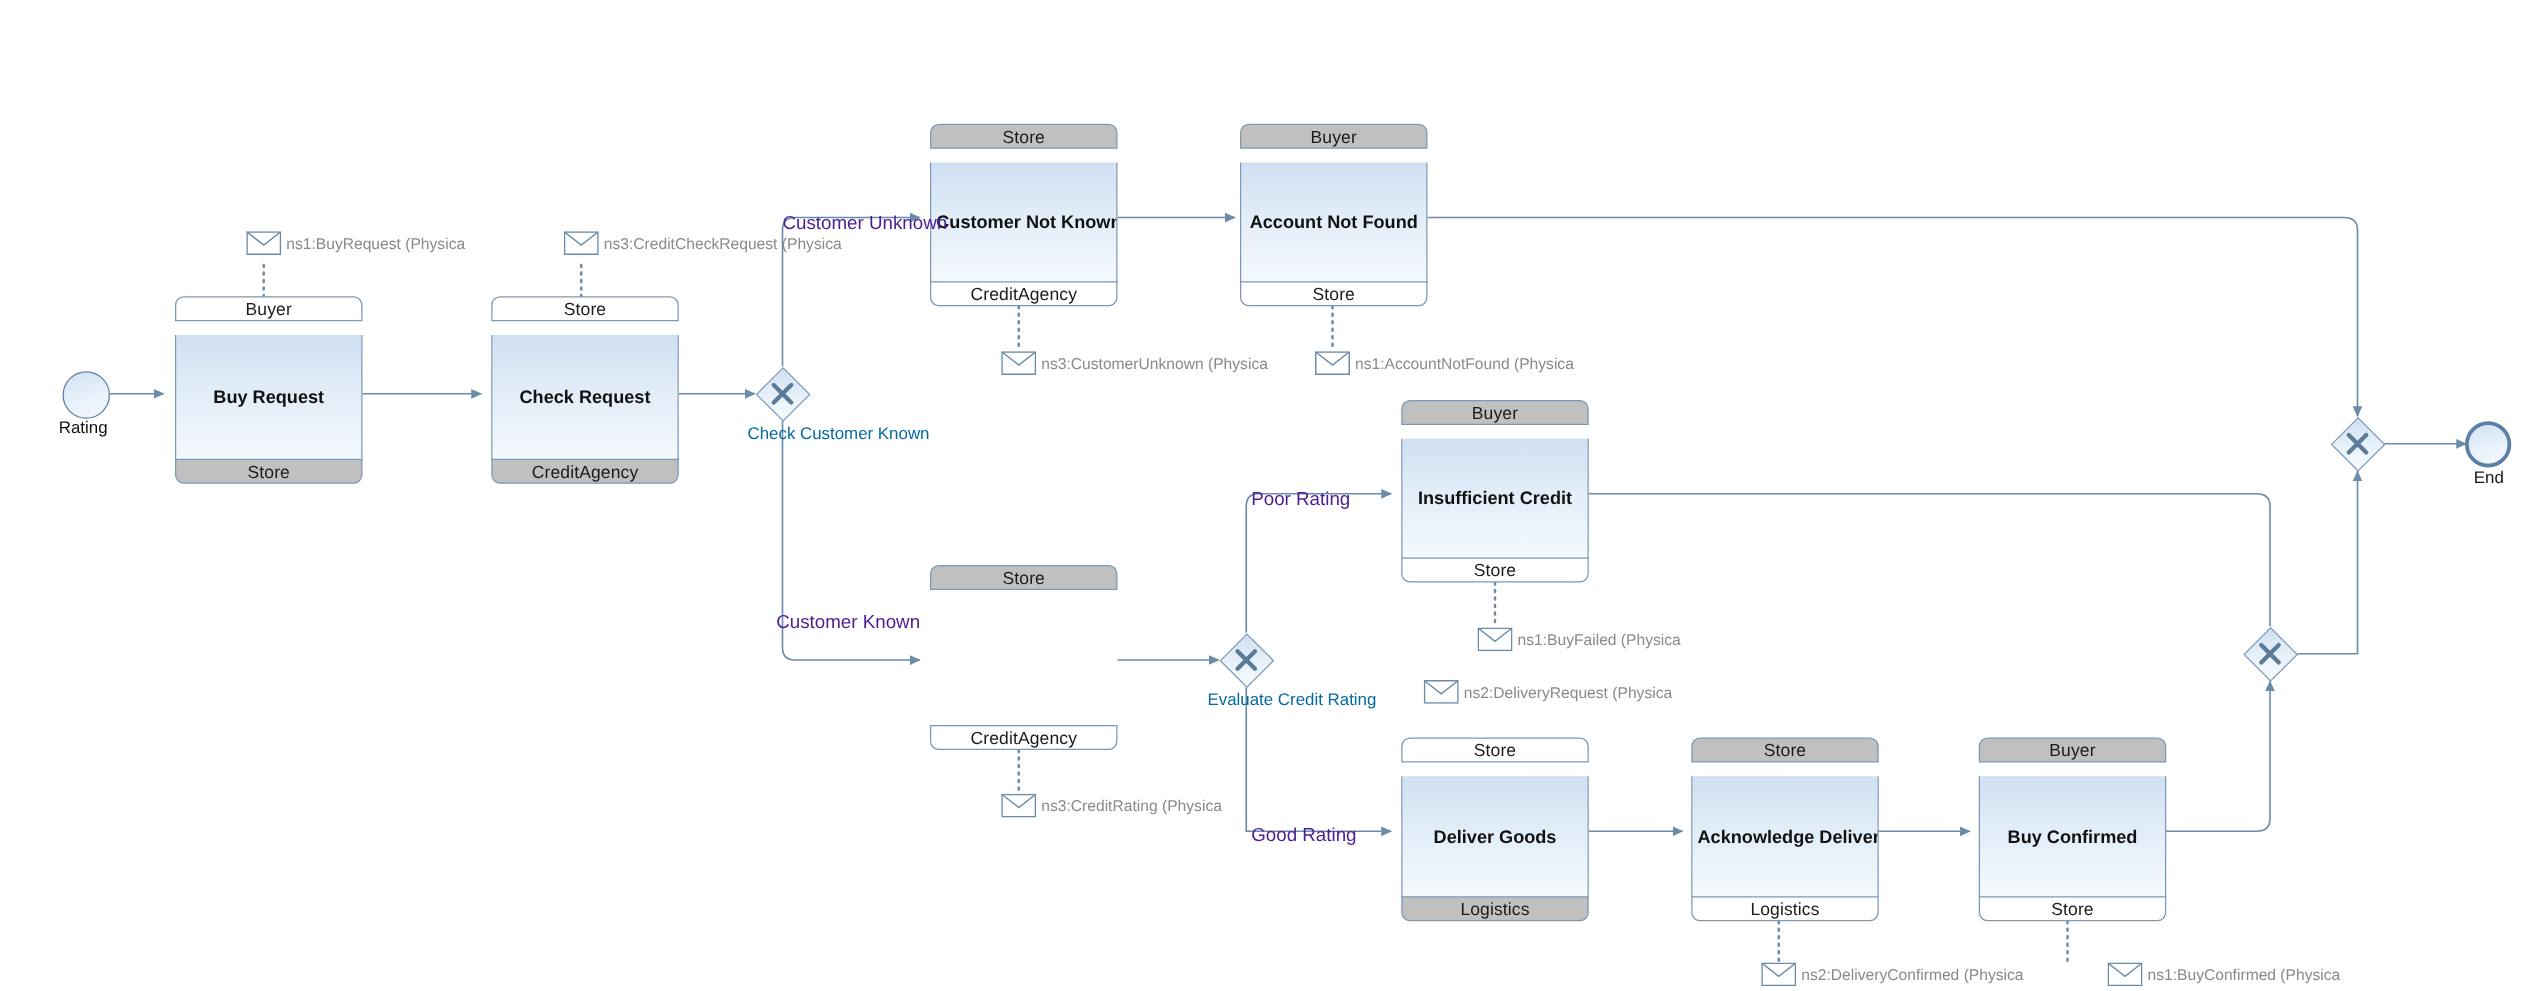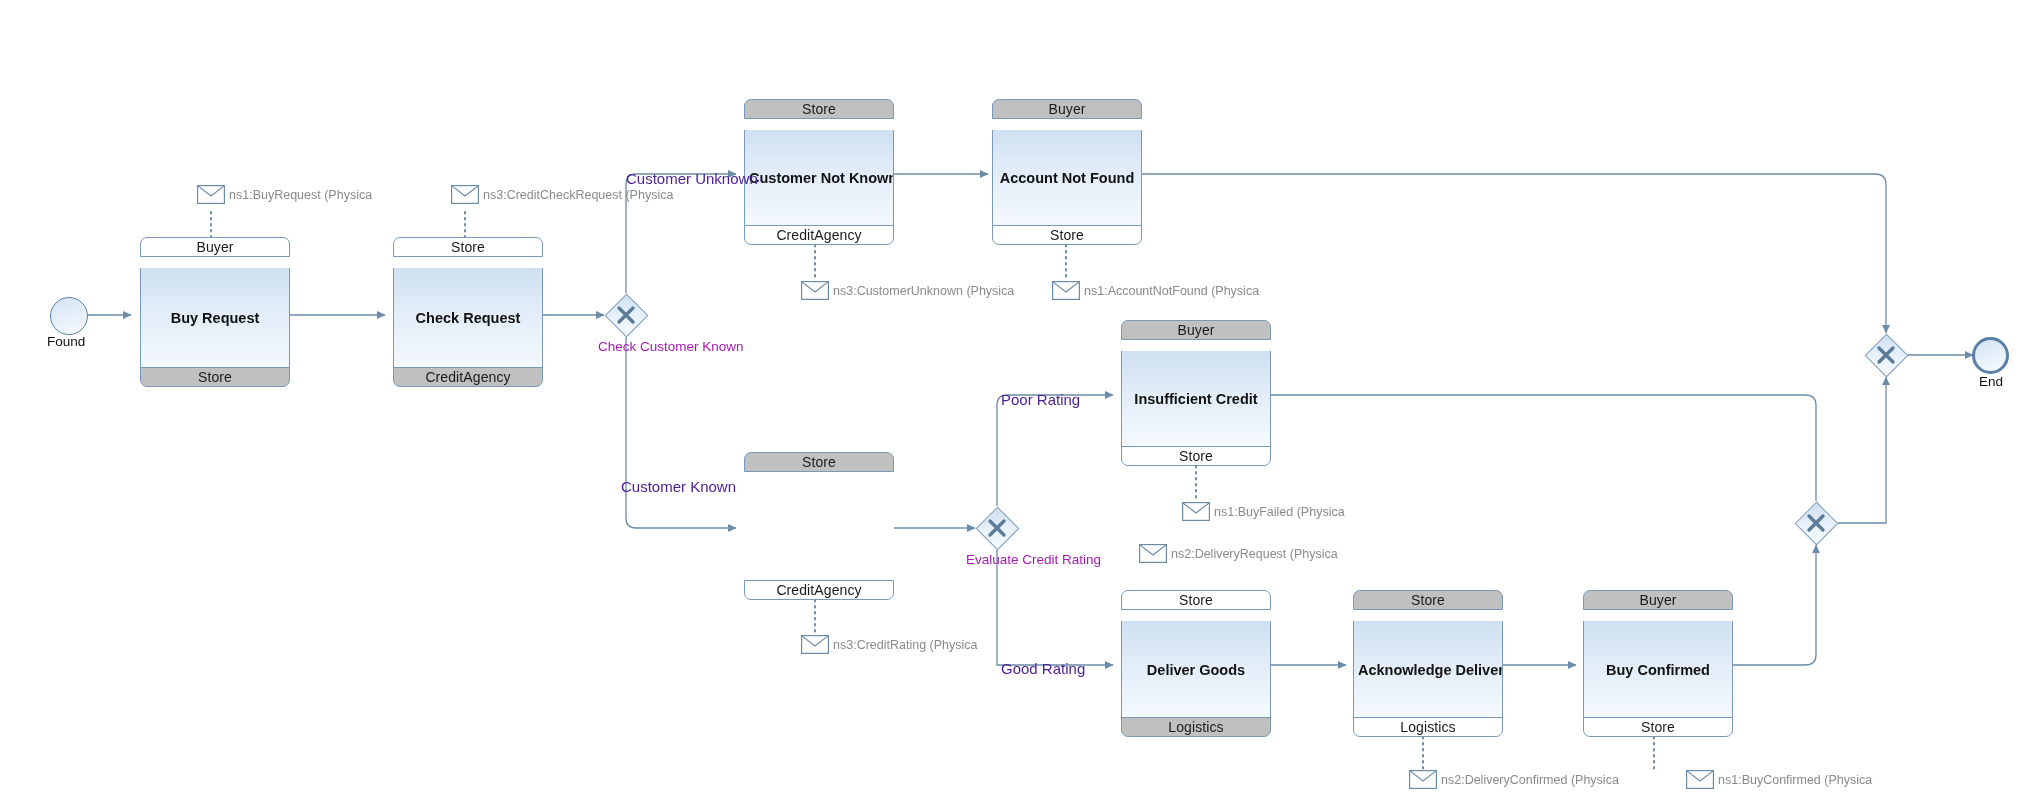--- a/index.html
+++ b/index.html
@@ -37,21 +37,21 @@
   .event.start{border:1.6px solid #5b80a8;}
   .event.end{border:3.4px solid #5b80a8;}
   .ev-label{position:absolute;font-size:13.5px;color:#111;white-space:nowrap;}
 
   
   .gw{position:absolute;width:44px;height:44px;}
   .gw .dia{position:absolute;left:50%;top:50%;width:31px;height:31px;margin:-15.5px 0 0 -15.5px;
     transform:rotate(45deg);box-sizing:border-box;border:1px solid #7a99b8;
     background:linear-gradient(135deg,#cfe0f2 0%,#e6f0f9 50%,#f8fbfe 100%);}
   .gw .x{position:absolute;left:0;top:0;width:44px;height:44px;}
-  .gw-label{position:absolute;font-size:13.5px;color:#a21caf;white-space:nowrap;text-align:center;}
+  .gw-label{position:absolute;font-size:13.5px;color:#0369a1;white-space:nowrap;text-align:center;}
 
   
   .msg{position:absolute;display:flex;align-items:center;gap:4px;white-space:nowrap;}
   .env{width:28px;height:19px;flex:none;}
   .msg-label{font-size:12.5px;color:#8a8a8a;}
 
   .edge-label{position:absolute;font-size:15px;color:#4c1d95;white-space:nowrap;}
 </style>
 </head>
 <body>
@@ -105,21 +105,21 @@
       <path d="M815,245 L815,281"></path>
       <path d="M1066,245 L1066,281"></path>
       <path d="M815,600 L815,635"></path>
       <path d="M1196,466 L1196,502"></path>
       <path d="M1423,737 L1423,770"></path>
       <path d="M1654,737 L1654,770"></path>
     </g>
   </svg>
 
   <div class="event start" style="left:50px;top:297px;width:38px;height:38px;"></div>
-  <div class="ev-label" style="left:47px;top:334px;">Found</div>
+  <div class="ev-label" style="left:47px;top:334px;">Rating</div>
 
   <div class="event end" style="left:1972px;top:337px;width:37px;height:37px;"></div>
   <div class="ev-label" style="left:1979px;top:374px;">End</div>
 
   <div class="gw" style="left:604px;top:293px;">
     <div class="dia"></div>
     <svg class="x" viewBox="0 0 44 44">
       <path d="M15,15 L29,29 M29,15 L15,29" stroke="#5b7b99" stroke-width="3.4" stroke-linecap="round" fill="none"></path>
     </svg>
   </div>
@@ -282,17 +282,17 @@
 
   <div class="msg" style="left:1640px;top:770px;padding-left:46px;">
     <svg class="env" viewBox="0 0 28 19">
       <rect x="0.6" y="0.6" width="26.8" height="17.8" fill="#ffffff" stroke="#6b8ca8" stroke-width="1.2"></rect>
       <path d="M0.6,0.6 L14,11 L27.4,0.6" fill="none" stroke="#6b8ca8" stroke-width="1.2"></path>
     </svg>
     <span class="msg-label">ns1:BuyConfirmed (Physica</span>
   </div>
 
   <div class="edge-label" style="left:626px;top:170px;">Customer Unknown</div>
-  <div class="edge-label" style="left:621px;top:478px;">Customer Known</div>
+  <div class="edge-label" style="left:621px;top:489px;">Customer Known</div>
   <div class="edge-label" style="left:1001px;top:391px;">Poor Rating</div>
   <div class="edge-label" style="left:1001px;top:660px;">Good Rating</div>
 
 </div>
 
 </body></html>

